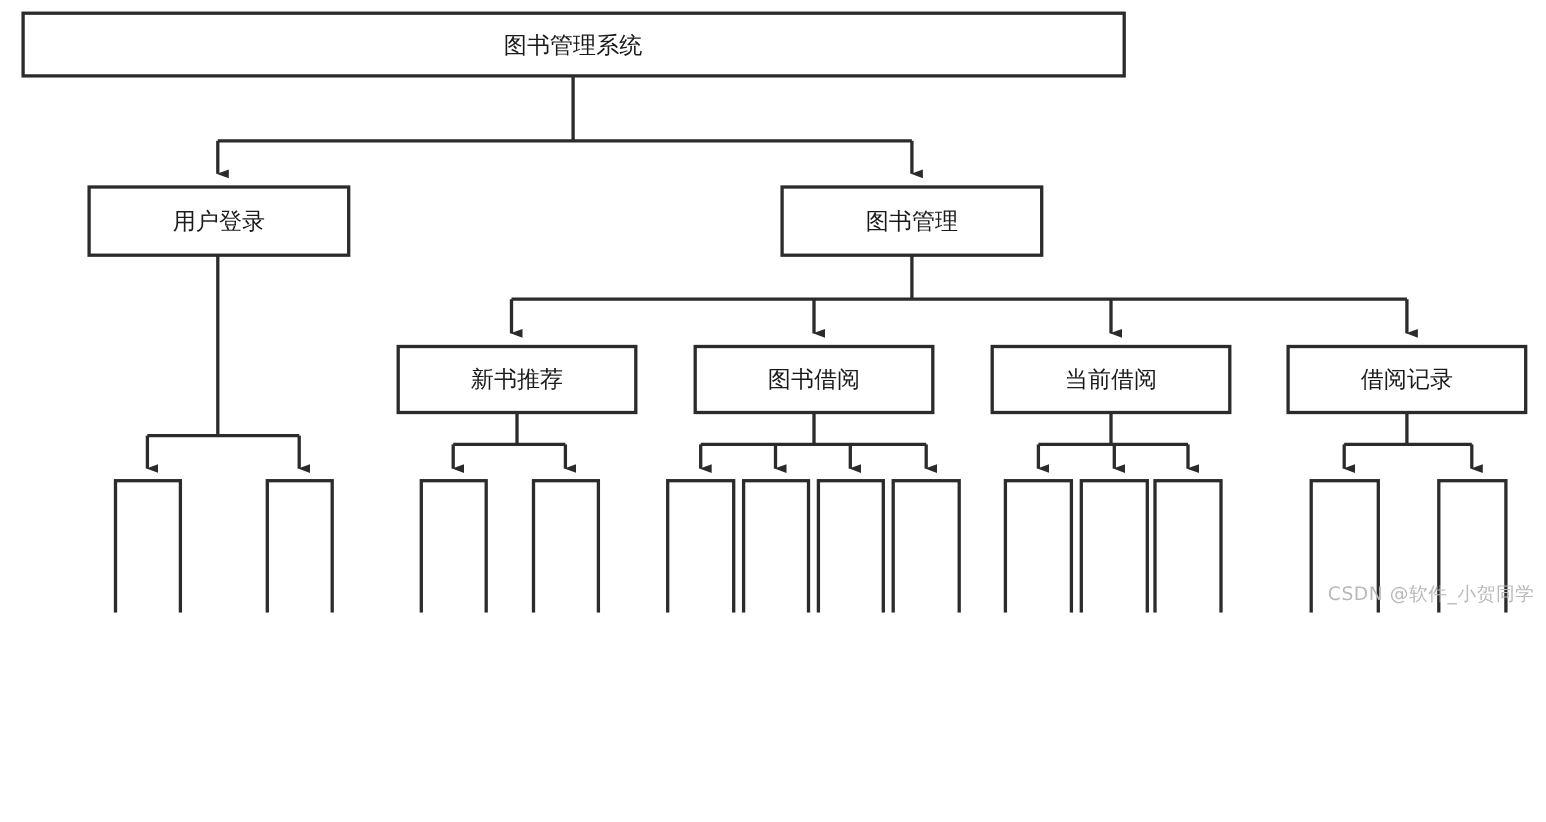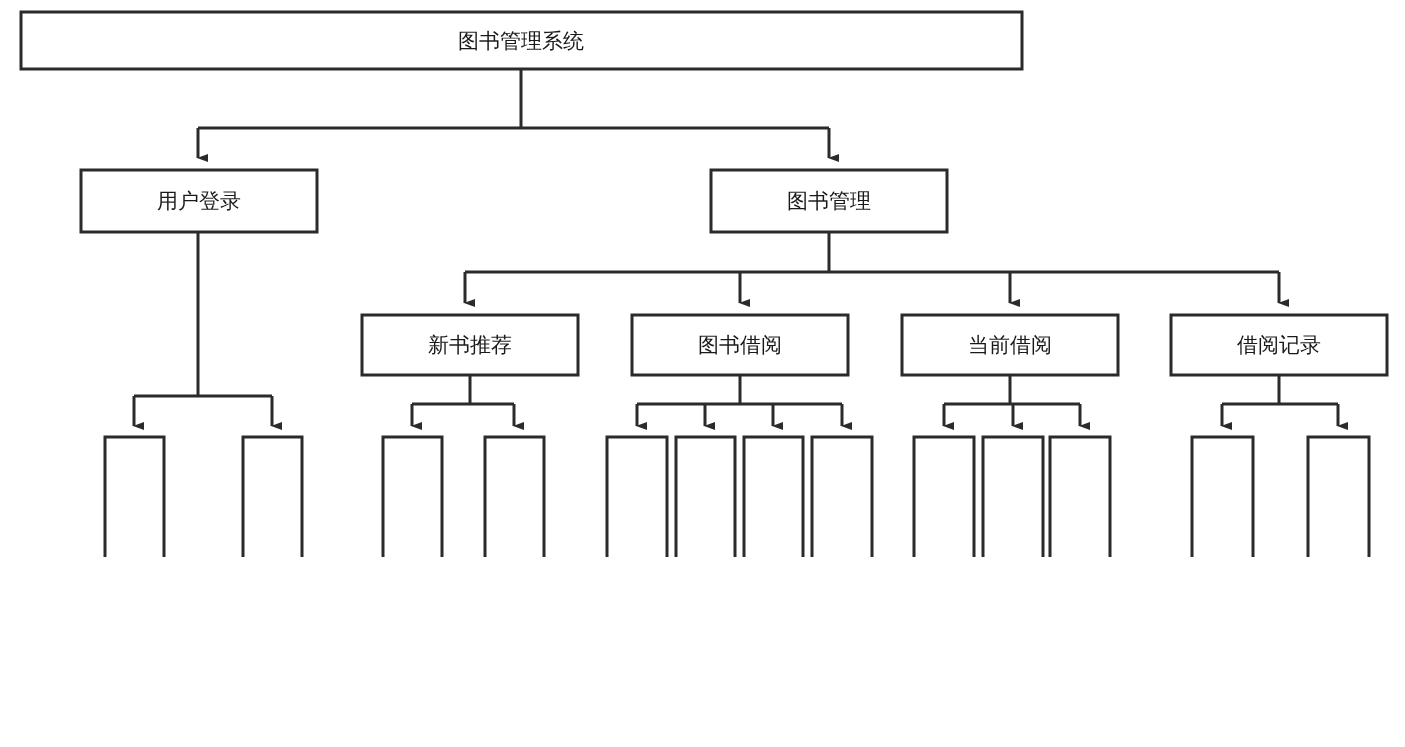--- a/index.html
+++ b/index.html
@@ -169,14 +169,15 @@
   <div class="node-label-v" style="left:744px; top:445px; width:59px; height:285px;">编辑图书（管理员）</div>
   <div class="node-label-v" style="left:812px; top:510px; width:60px; height:220px;">借阅图书</div>
 
   <div class="node-label-v" style="left:914px; top:510px; width:60px; height:220px;">查询图书</div>
   <div class="node-label-v" style="left:983px; top:510px; width:60px; height:220px;">归还图书</div>
   <div class="node-label-v" style="left:1050px; top:445px; width:60px; height:285px;">确认归还（管理员）</div>
 
   <div class="node-label-v" style="left:1192px; top:472px; width:61px; height:255px;">新增借阅记录</div>
   <div class="node-label-v" style="left:1308px; top:472px; width:61px; height:255px;">查询借阅记录</div>
 
+  <div class="watermark">CSDN @软件_小贺同学</div>
 
 </div>
 
 </body></html>

